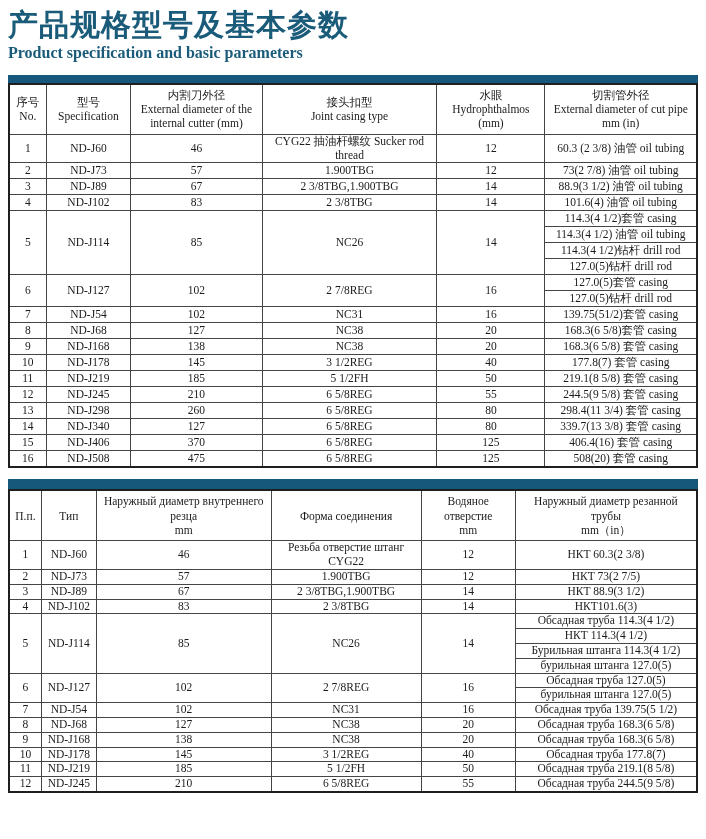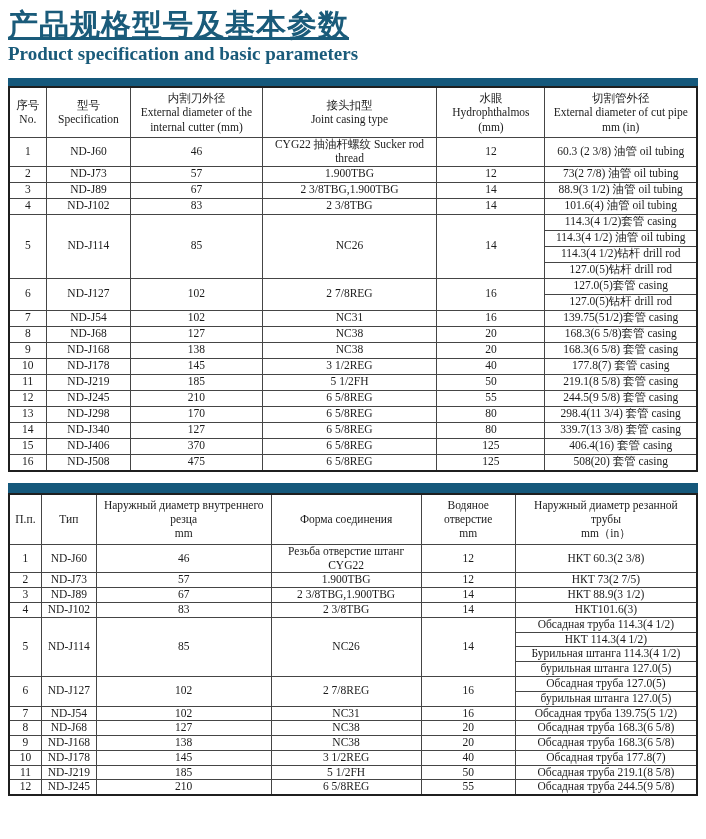--- a/index.html
+++ b/index.html
@@ -18,26 +18,25 @@
     overflow: hidden;
   }
   .title-zh {
     font-family: "Liberation Sans", "DejaVu Sans", sans-serif;
     font-weight: bold;
     font-size: 30px;
     line-height: 1.1;
     color: var(--title-color, #1a5b7a);
     margin: 2px 0 0 0;
     letter-spacing: 1px;
-    text-decoration: underline;
   }
   .title-en {
     font-family: "Liberation Serif", serif;
     font-weight: bold;
-    font-size: 19px;
+    font-size: 16px;
     line-height: 1.1;
     color: var(--title-color, #1a5b7a);
     margin: 3px 0 0 0;
   }
   .title-ru {
     font-family: "Liberation Serif", serif;
     font-weight: bold;
     font-size: 21.5px;
     line-height: 1.1;
     color: var(--title-color, #1a5b7a);
@@ -247,21 +246,21 @@
           <td class="c-no" rowspan="1">12</td>
           <td class="c-spec" rowspan="1">ND-J245</td>
           <td class="c-cutter" rowspan="1">210</td>
           <td class="c-thread" rowspan="1">6 5/8REG</td>
           <td class="c-hydro" rowspan="1">55</td>
           <td class="c-pipe">244.5(9 5/8)  套管 casing</td>
         </tr>
         <tr>
           <td class="c-no" rowspan="1">13</td>
           <td class="c-spec" rowspan="1">ND-J298</td>
-          <td class="c-cutter" rowspan="1">170</td>
+          <td class="c-cutter" rowspan="1">260</td>
           <td class="c-thread" rowspan="1">6 5/8REG</td>
           <td class="c-hydro" rowspan="1">80</td>
           <td class="c-pipe">298.4(11 3/4)  套管 casing</td>
         </tr>
         <tr>
           <td class="c-no" rowspan="1">14</td>
           <td class="c-spec" rowspan="1">ND-J340</td>
           <td class="c-cutter" rowspan="1">127</td>
           <td class="c-thread" rowspan="1">6 5/8REG</td>
           <td class="c-hydro" rowspan="1">80</td>

